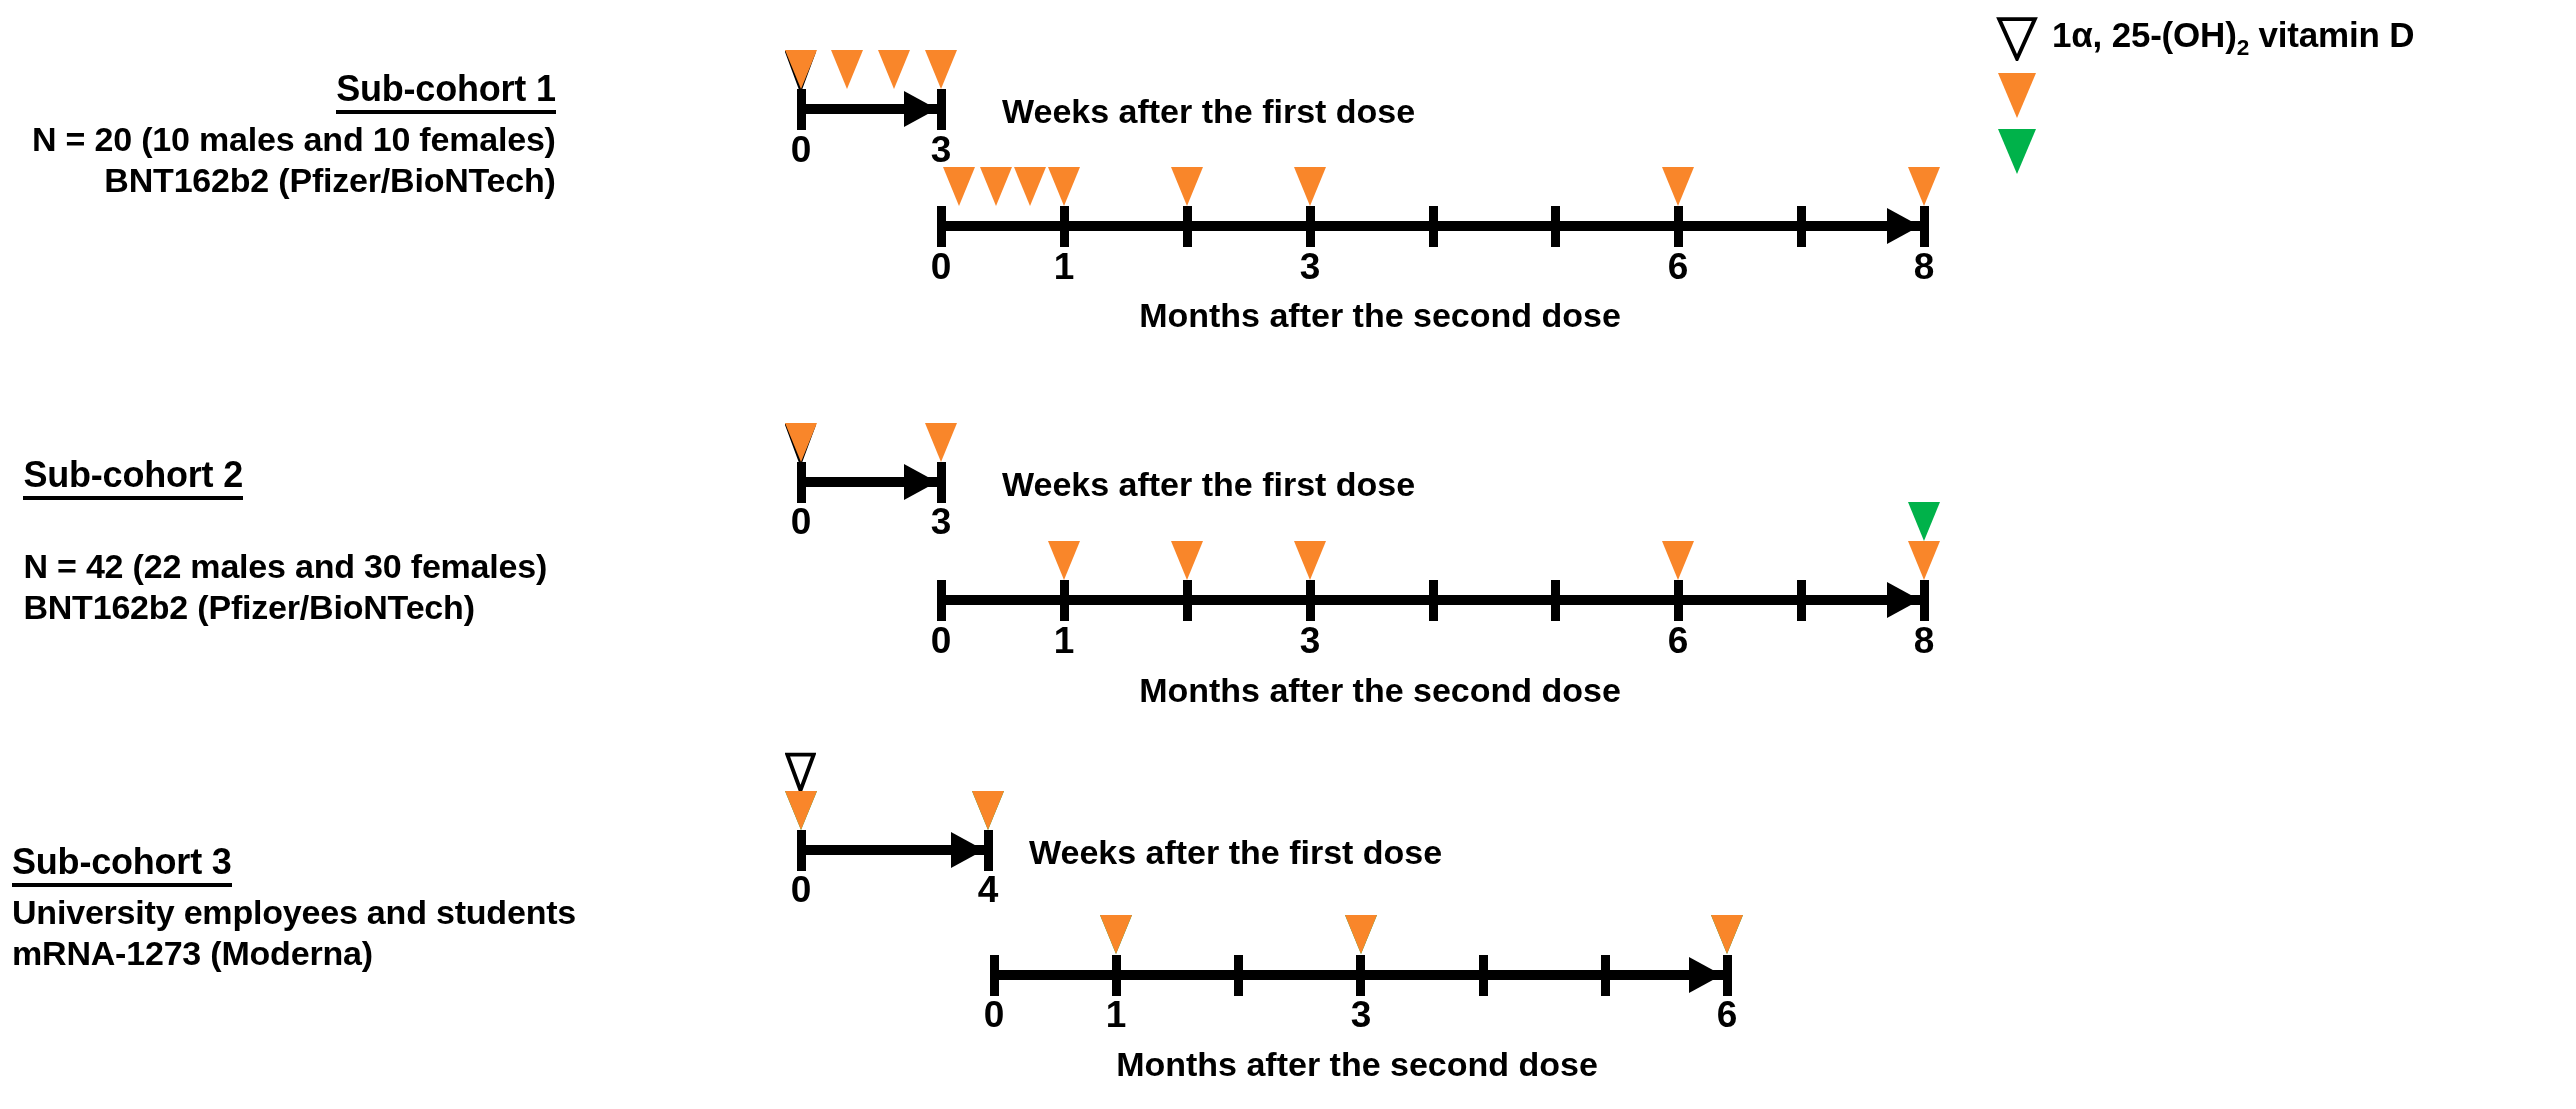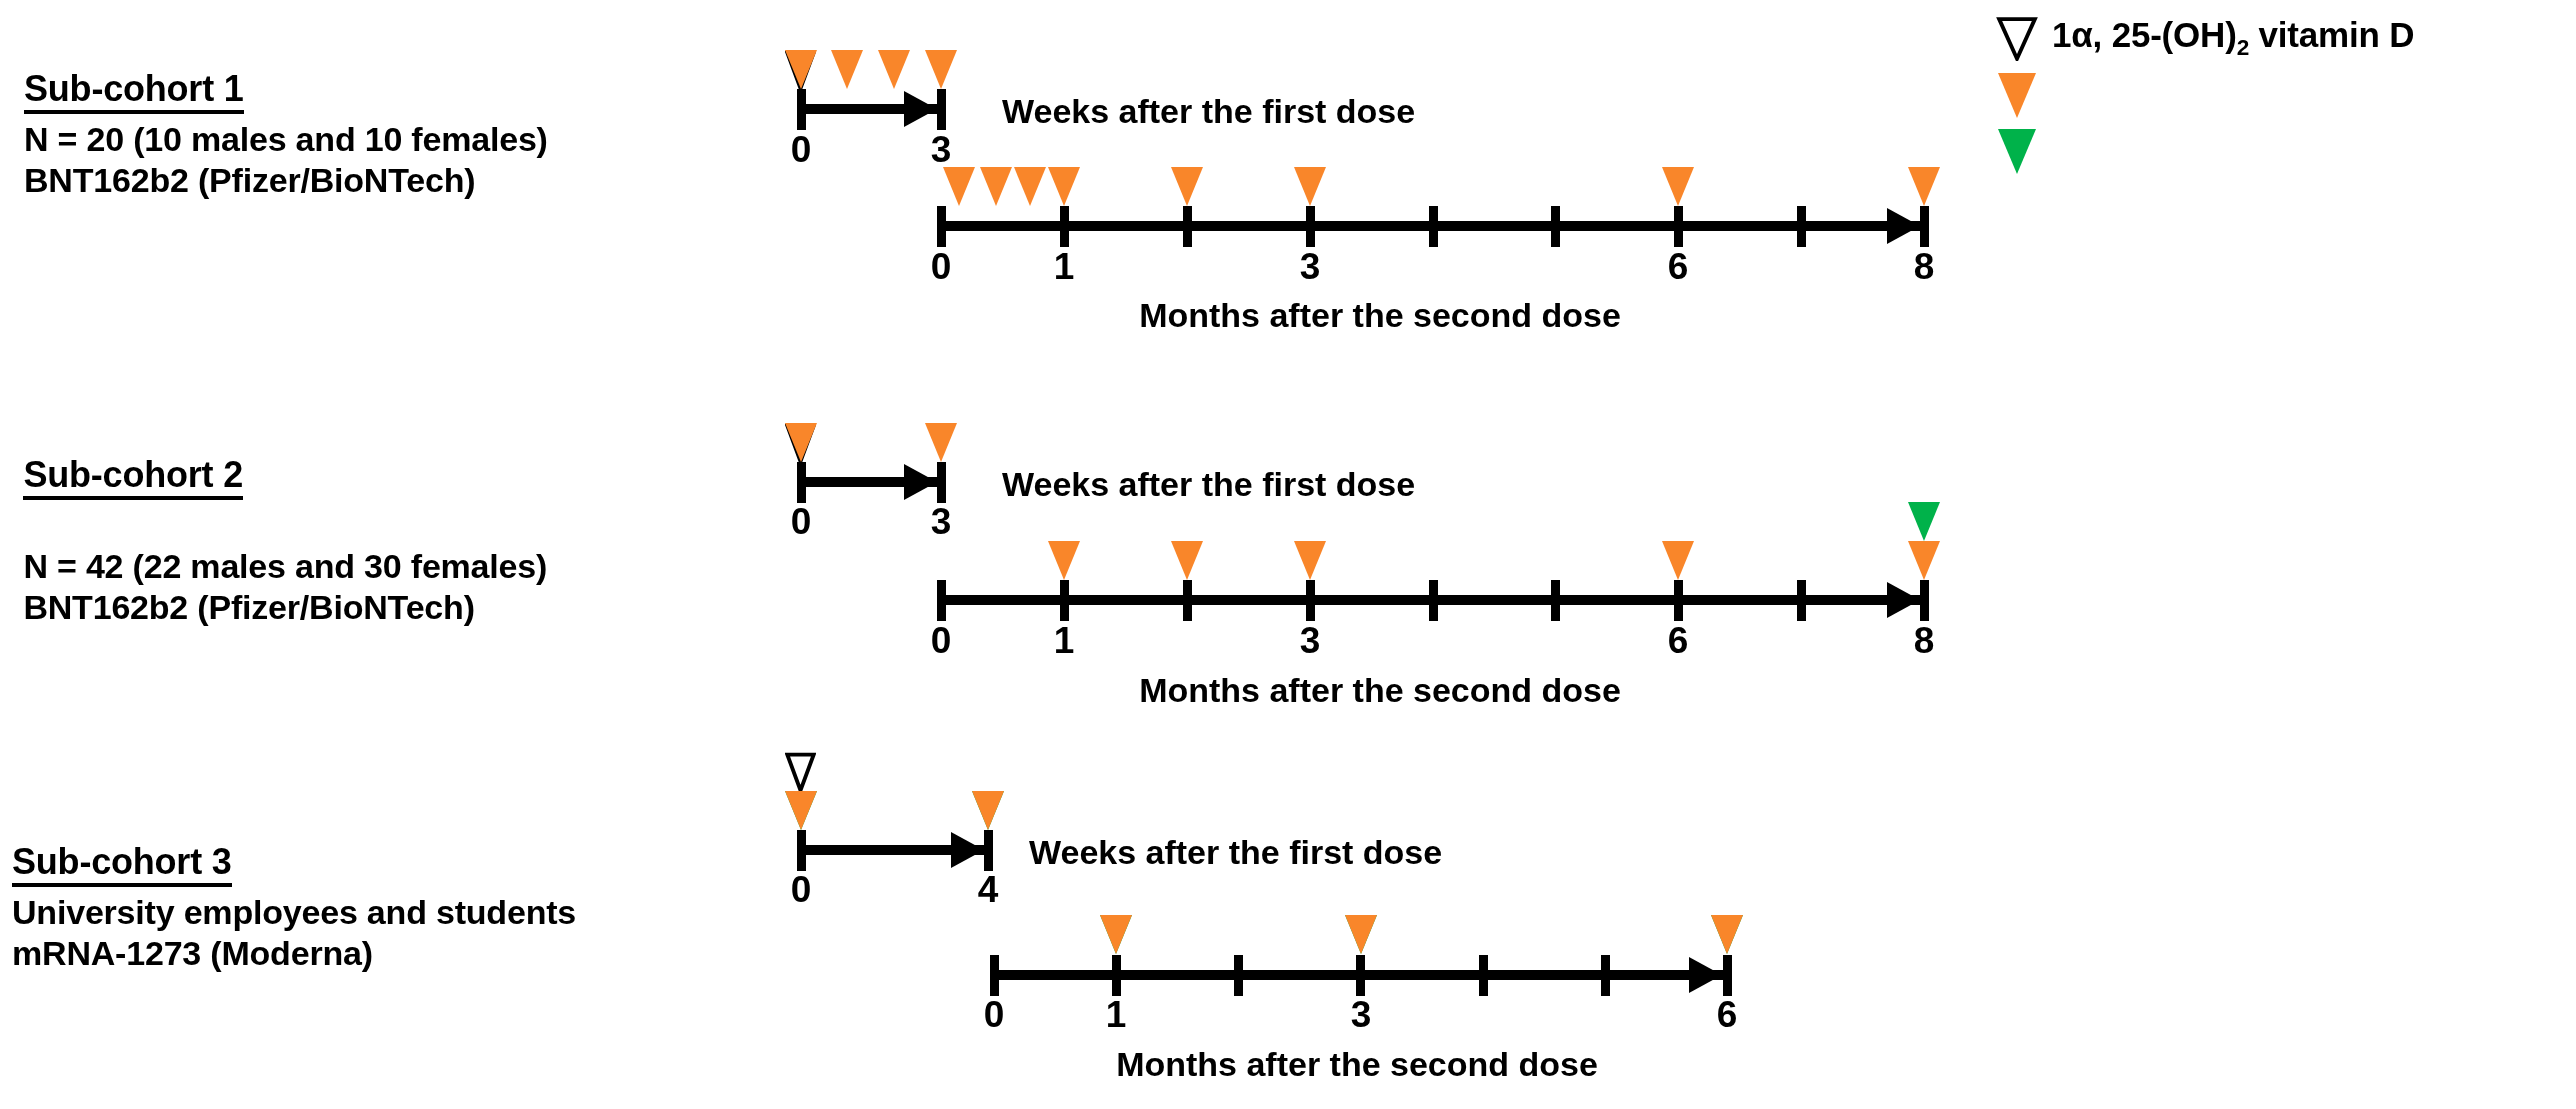--- a/index.html
+++ b/index.html
@@ -169,21 +169,21 @@
   .legend-label sub {
     font-size: 22.6px;
     vertical-align: sub;
   }
 </style>
 </head>
 <body>
 
 <div class="figure">
   <div id="cohorts-root">
-      <div class="cohort-text" style="left: 24px; top: 69px;">
+      <div class="cohort-text" style="left: 32px; top: 69px; text-align: right;">
         <div><span class="cohort-title">Sub-cohort 1</span></div>
         <div class="cohort-line">N = 20 (10 males and 10 females)</div>
         <div class="cohort-line">BNT162b2 (Pfizer/BioNTech)</div>
       </div>
       <div class="tick-label" style="left: 801px; top: 129px;">0</div>
       <div class="tick-label" style="left: 941px; top: 129px;">3</div>
       <div class="axis" style="left: 801px; top: 109px; width: 140px;">
         <div class="axis-bar" style="width: 140px;"></div>
         <div class="tick" style="left: 0px;"></div>
         <div class="tick" style="left: 140px;"></div>

